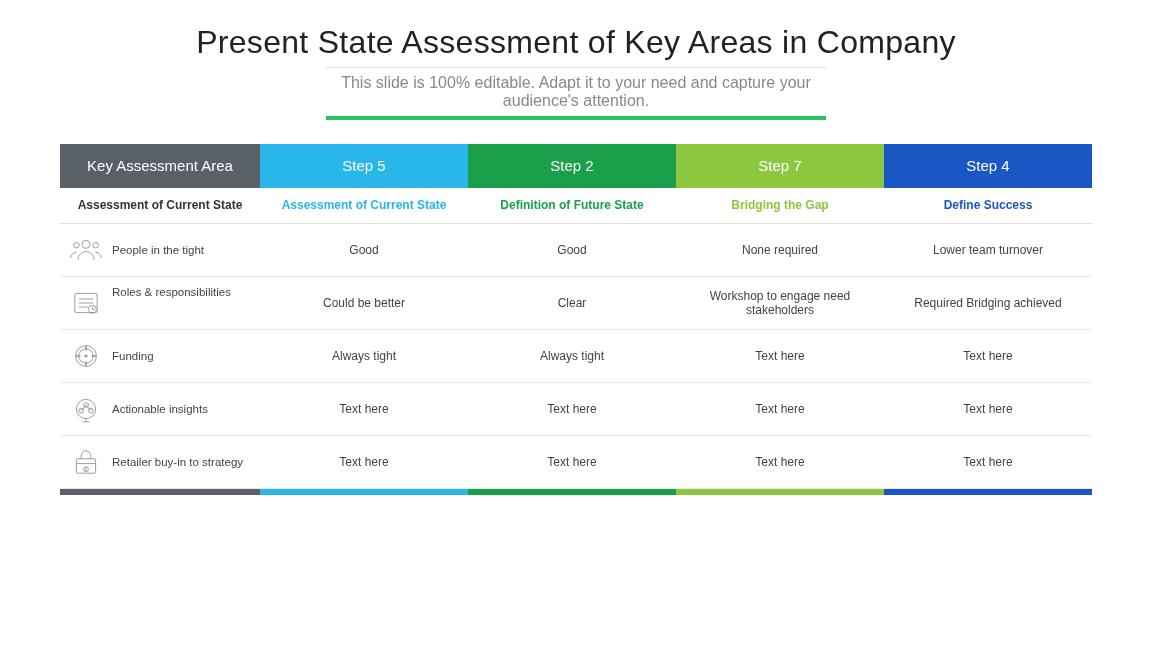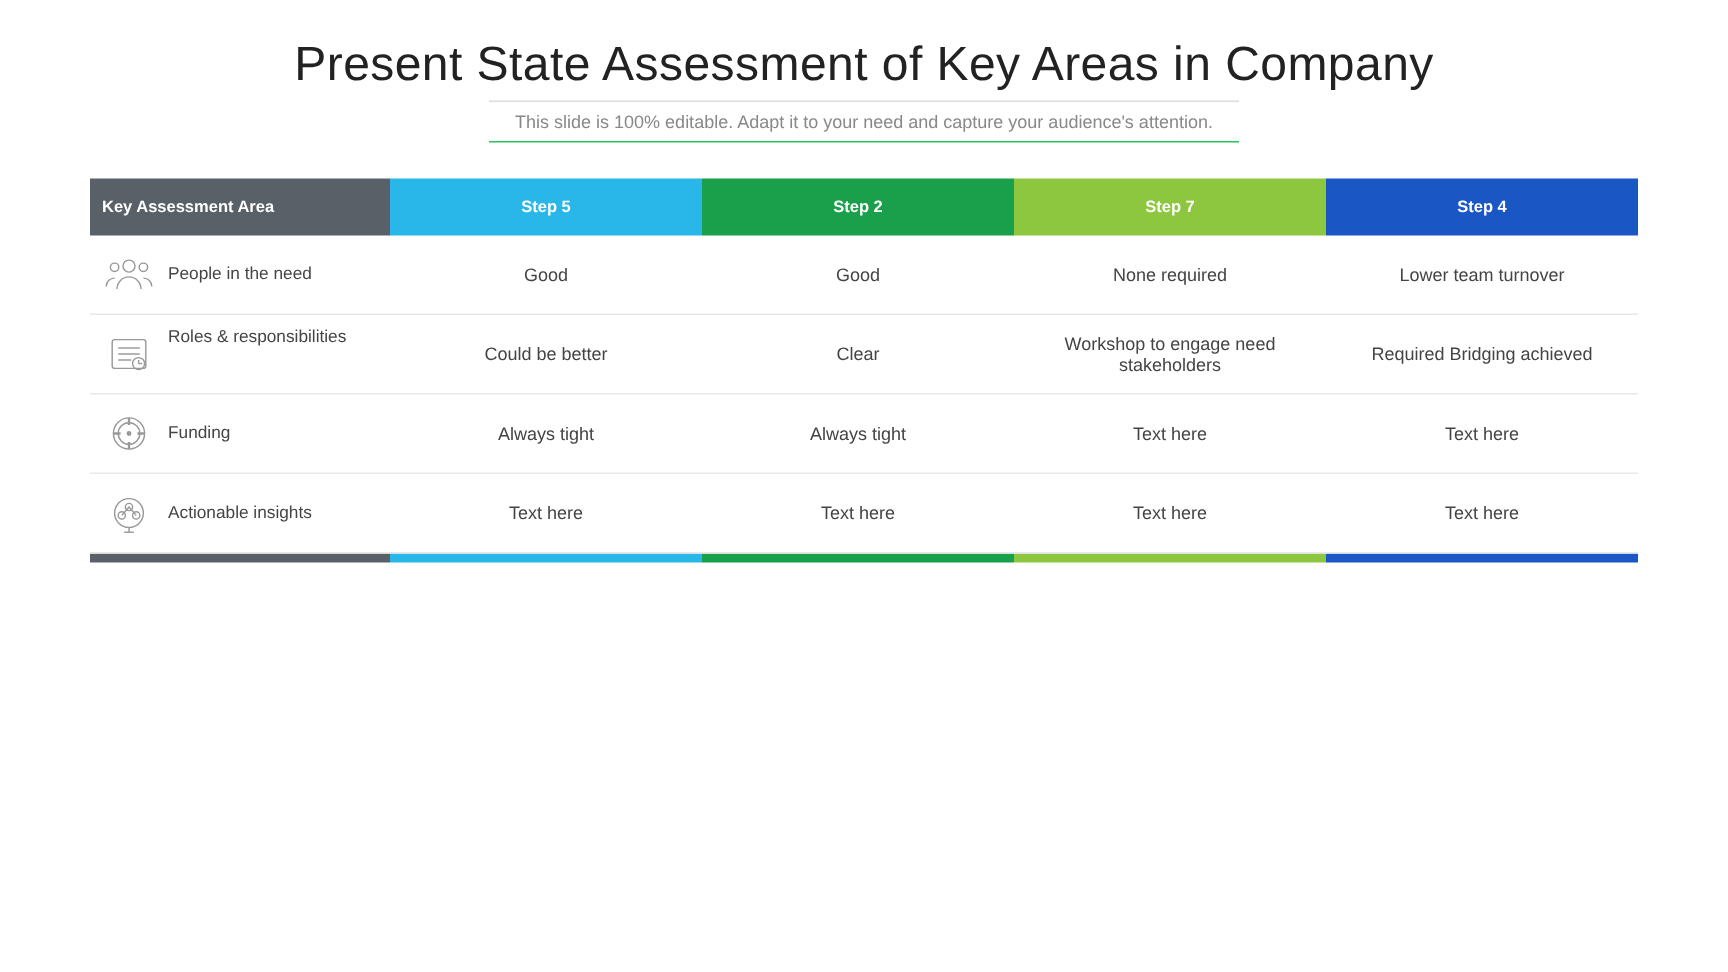--- a/index.html
+++ b/index.html
@@ -16,42 +16,43 @@
     }
     .main-title {
       font-size: 32px;
       font-weight: 400;
       color: #222;
       text-align: center;
       margin-bottom: 6px;
       letter-spacing: 0.3px;
     }
     .subtitle {
-      font-size: 12px;
+      font-size: 16px;
       color: #888;
       text-align: center;
       margin-bottom: 24px;
       border-top: 1px solid #ddd;
-      border-bottom: 1px solid #22c55e;
+      border-bottom: 4px solid #22c55e;
       padding: 6px 0;
       width: 500px;
     }
     .table-wrapper {
       width: 100%;
     }
     table {
       width: 100%;
       border-collapse: collapse;
       table-layout: fixed;
     }
     
     .header-row th {
       padding: 12px 8px;
-      font-size: 11px;
-      font-weight: 700;
+      font-size: 15px;
+      font-weight: 400;
+      text-align: center;
       color: #fff;
     }
     .th-key {
       background: #5a6068;
       color: #fff;
       width: 200px;
       font-size: 16px;
       font-weight: 700;
       text-align: left;
       padding-left: 14px;
@@ -136,34 +137,41 @@
       <tr class="header-row">
         <th class="th-key">Key Assessment Area</th>
         <th class="th-step1">Step 5</th>
         <th class="th-step2">Step 2</th>
         <th class="th-step3">Step 7</th>
         <th class="th-step4">Step 4</th>
       </tr>
     </thead>
     <tbody id="table-body">
 
+      <tr class="subheader-row">
+        <td class="subheader-key">Assessment of Current State</td>
+        <td class="subheader-s1">Assessment of Current State</td>
+        <td class="subheader-s2">Definition of Future State</td>
+        <td class="subheader-s3">Bridging the Gap</td>
+        <td class="subheader-s4">Define Success</td>
+      </tr>
     <tr class="data-row">
           <td style="border-bottom: 1px solid rgb(232, 232, 232); padding: 8px;">
             <div style="display:flex;align-items:center;gap:8px;">
     <div class="icon-box">
                 <svg viewBox="0 0 40 40">
                   <circle cx="20" cy="13" r="5"></circle>
                   <path d="M10 32c0-5.5 4.5-10 10-10s10 4.5 10 10"></path>
                   <circle cx="8" cy="14" r="3.5"></circle>
                   <path d="M1 30c0-4 3-7 7-7"></path>
                   <circle cx="32" cy="14" r="3.5"></circle>
                   <path d="M39 30c0-4-3-7-7-7"></path>
                 </svg>
               </div>
-    <span class="key-label">People in the need</span>
+    <span class="key-label">People in the tight</span>
   </div>
           </td>
           <td>Good</td>
           <td>Good</td>
           <td>None required</td>
           <td>Lower team turnover</td>
         </tr>
         <tr class="data-row">
           <td style="border-bottom: 1px solid rgb(232, 232, 232); padding: 8px;">
             <div style="display:flex;align-items:flex-start;gap:8px;">
@@ -216,20 +224,40 @@
                   <circle cx="20" cy="20" r="12"></circle>
                   <circle cx="14" cy="22" r="3"></circle>
                   <circle cx="20" cy="15" r="3"></circle>
                   <circle cx="26" cy="22" r="3"></circle>
                   <path d="M14 22 L20 15 L26 22"></path>
                   <line x1="20" y1="32" x2="20" y2="36"></line>
                   <line x1="16" y1="36" x2="24" y2="36"></line>
                 </svg>
               </div>
     <span class="key-label">Actionable insights</span>
+  </div>
+          </td>
+          <td>Text here</td>
+          <td>Text here</td>
+          <td>Text here</td>
+          <td>Text here</td>
+        </tr>
+        <tr class="data-row">
+          <td style="border-bottom: 1px solid rgb(232, 232, 232); padding: 8px;">
+            <div style="display:flex;align-items:center;gap:8px;">
+    <div class="icon-box">
+                <svg viewBox="0 0 40 40">
+                  <rect x="8" y="16" width="24" height="18" rx="1"></rect>
+                  <path d="M14 16v-4a6 6 0 0 1 12 0v4"></path>
+                  <line x1="8" y1="22" x2="32" y2="22"></line>
+                  <circle cx="20" cy="29" r="3"></circle>
+                  <line x1="20" y1="26" x2="20" y2="32"></line>
+                </svg>
+              </div>
+    <span class="key-label">Retailer buy-in to strategy</span>
   </div>
           </td>
           <td>Text here</td>
           <td>Text here</td>
           <td>Text here</td>
           <td>Text here</td>
         </tr>
       </tbody>
     <tfoot>
       <tr class="bottom-bar">

